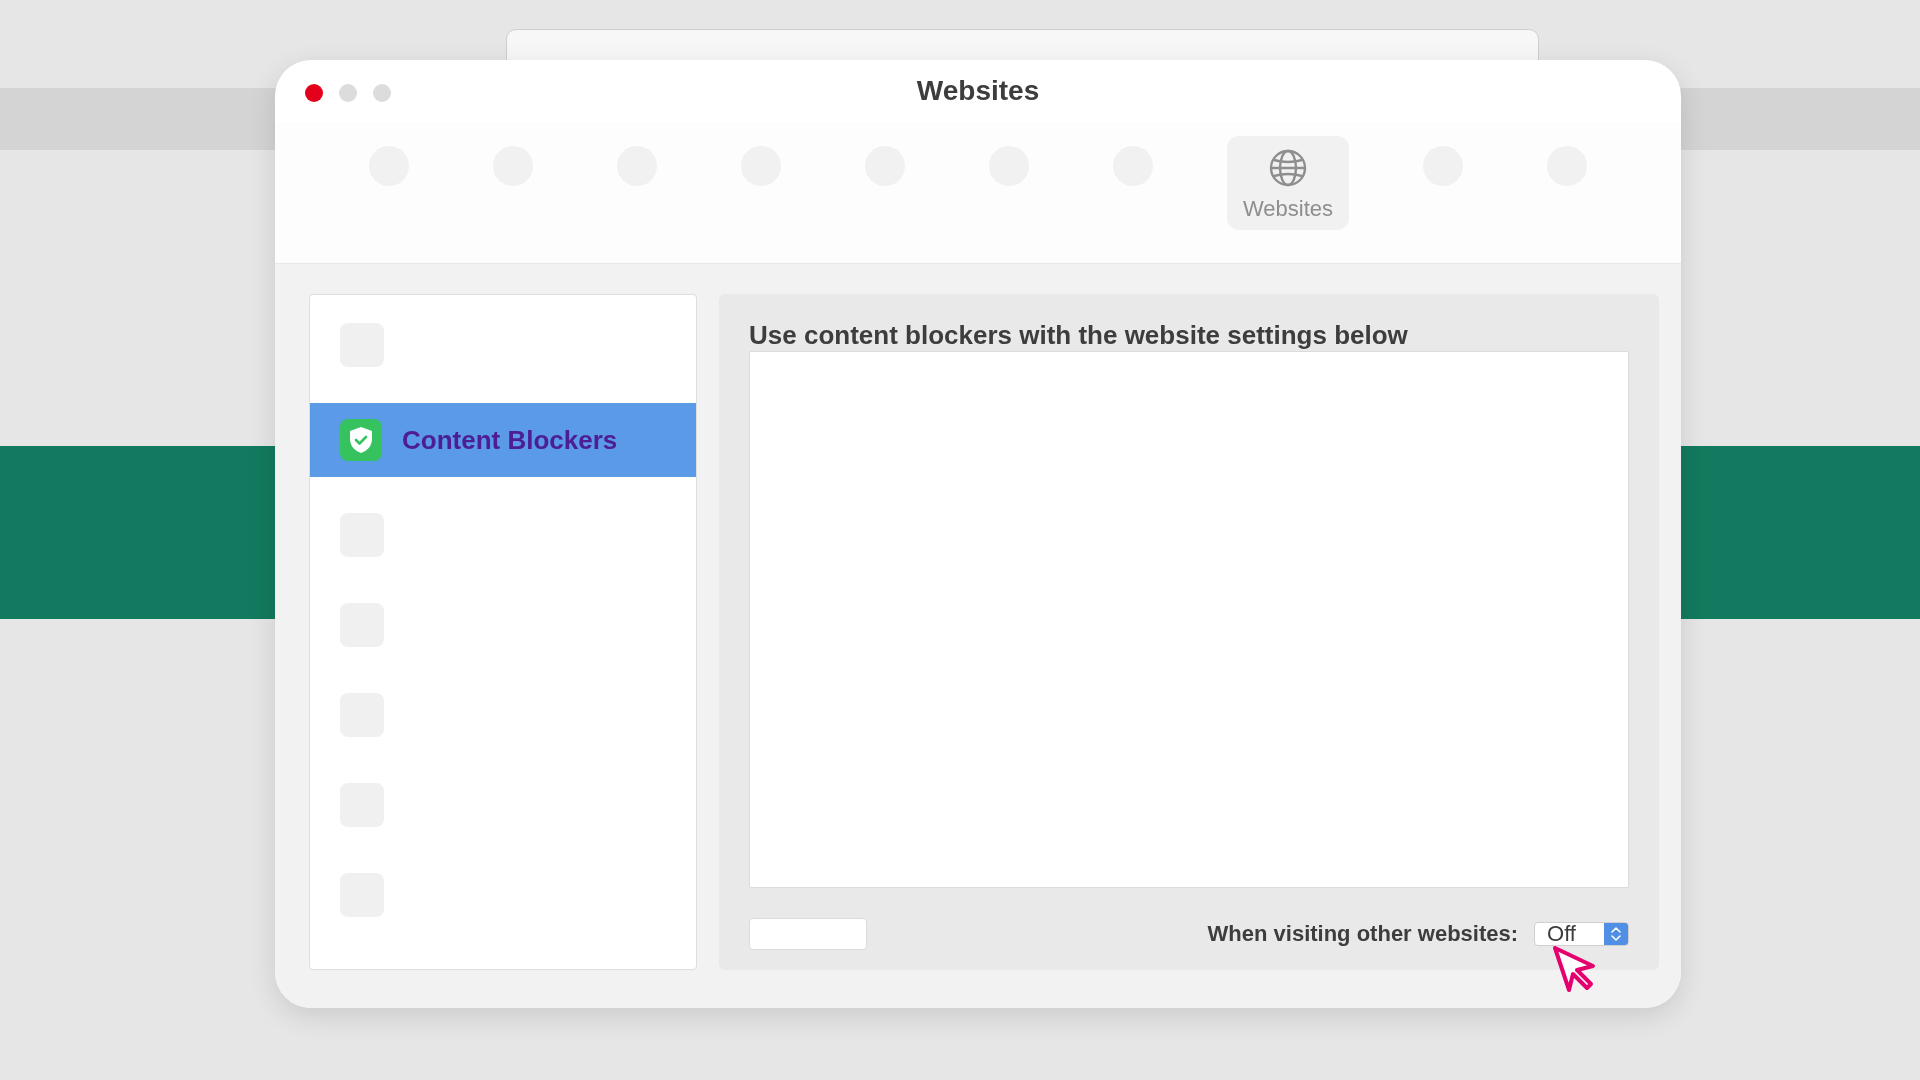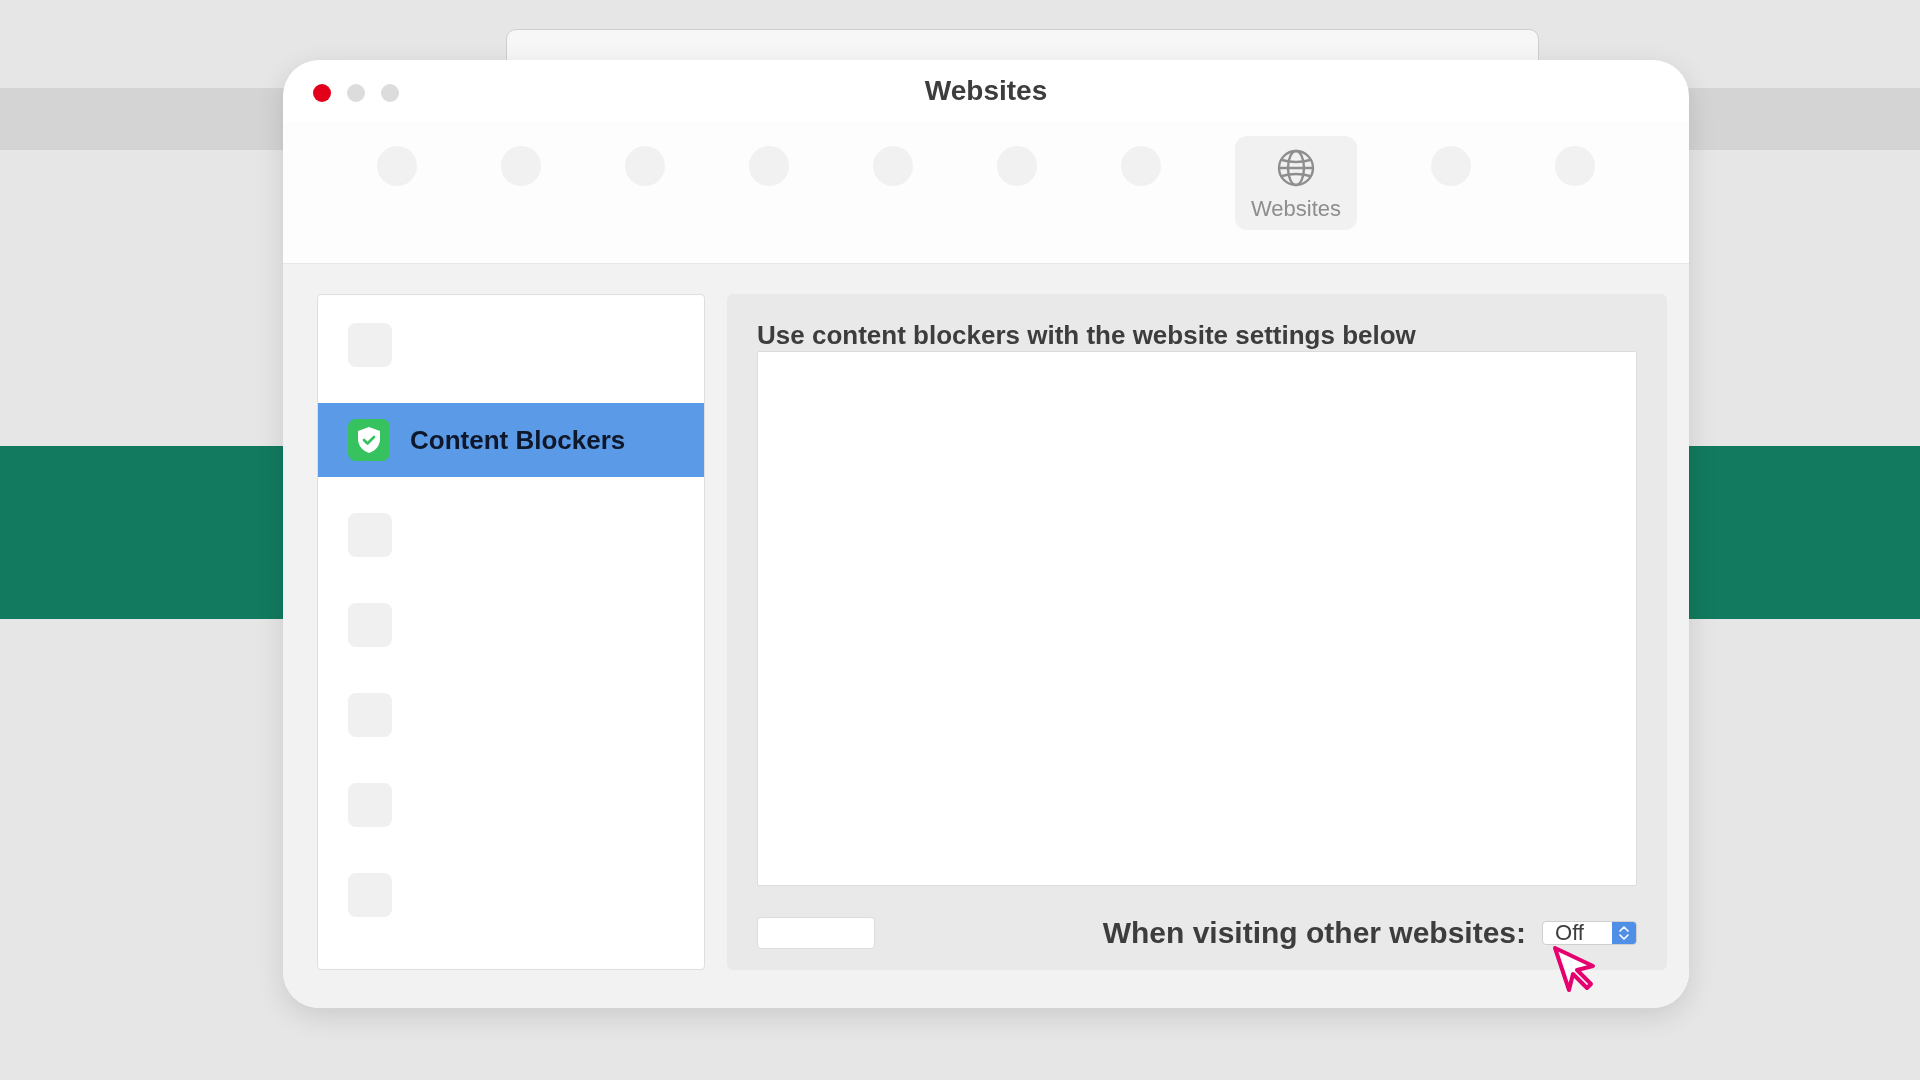--- a/index.html
+++ b/index.html
@@ -42,21 +42,21 @@
       width: 1033px;
       height: 45px;
       background: #f7f7f7;
       border: 1px solid #cfcfcf;
       border-radius: 10px;
     }
     
     .window {
       position: absolute;
       top: 60px;
-      left: 283px;
+      left: 275px;
       width: 1406px;
       height: 948px;
       background: #fff;
       border-radius: 36px;
       box-shadow: 0 8px 28px rgba(0,0,0,0.12);
       display: flex;
       flex-direction: column;
       overflow: hidden;
     }
     
@@ -187,21 +187,21 @@
       border-radius: 8px;
       display: flex;
       align-items: center;
       justify-content: center;
       flex-shrink: 0;
     }
     
     .sidebar-label {
       font-size: 26px;
       font-weight: 600;
-      color: #0f172a;
+      color: #4c1d95;
     }
     
     .main-panel {
       flex: 1;
       background: #e9e9e9;
       border-radius: 6px;
       padding: 26px 30px 20px;
       display: flex;
       flex-direction: column;
     }
@@ -234,21 +234,21 @@
       border-radius: 4px;
     }
     
     .dropdown-group {
       display: flex;
       align-items: center;
       gap: 16px;
     }
     
     .dropdown-label {
-      font-size: 30px;
+      font-size: 22px;
       font-weight: 600;
       color: #3d3d3d;
     }
     
     .dropdown {
       display: flex;
       align-items: center;
       background: #fff;
       border: 1px solid #cfcfcf;
       border-radius: 4px;

